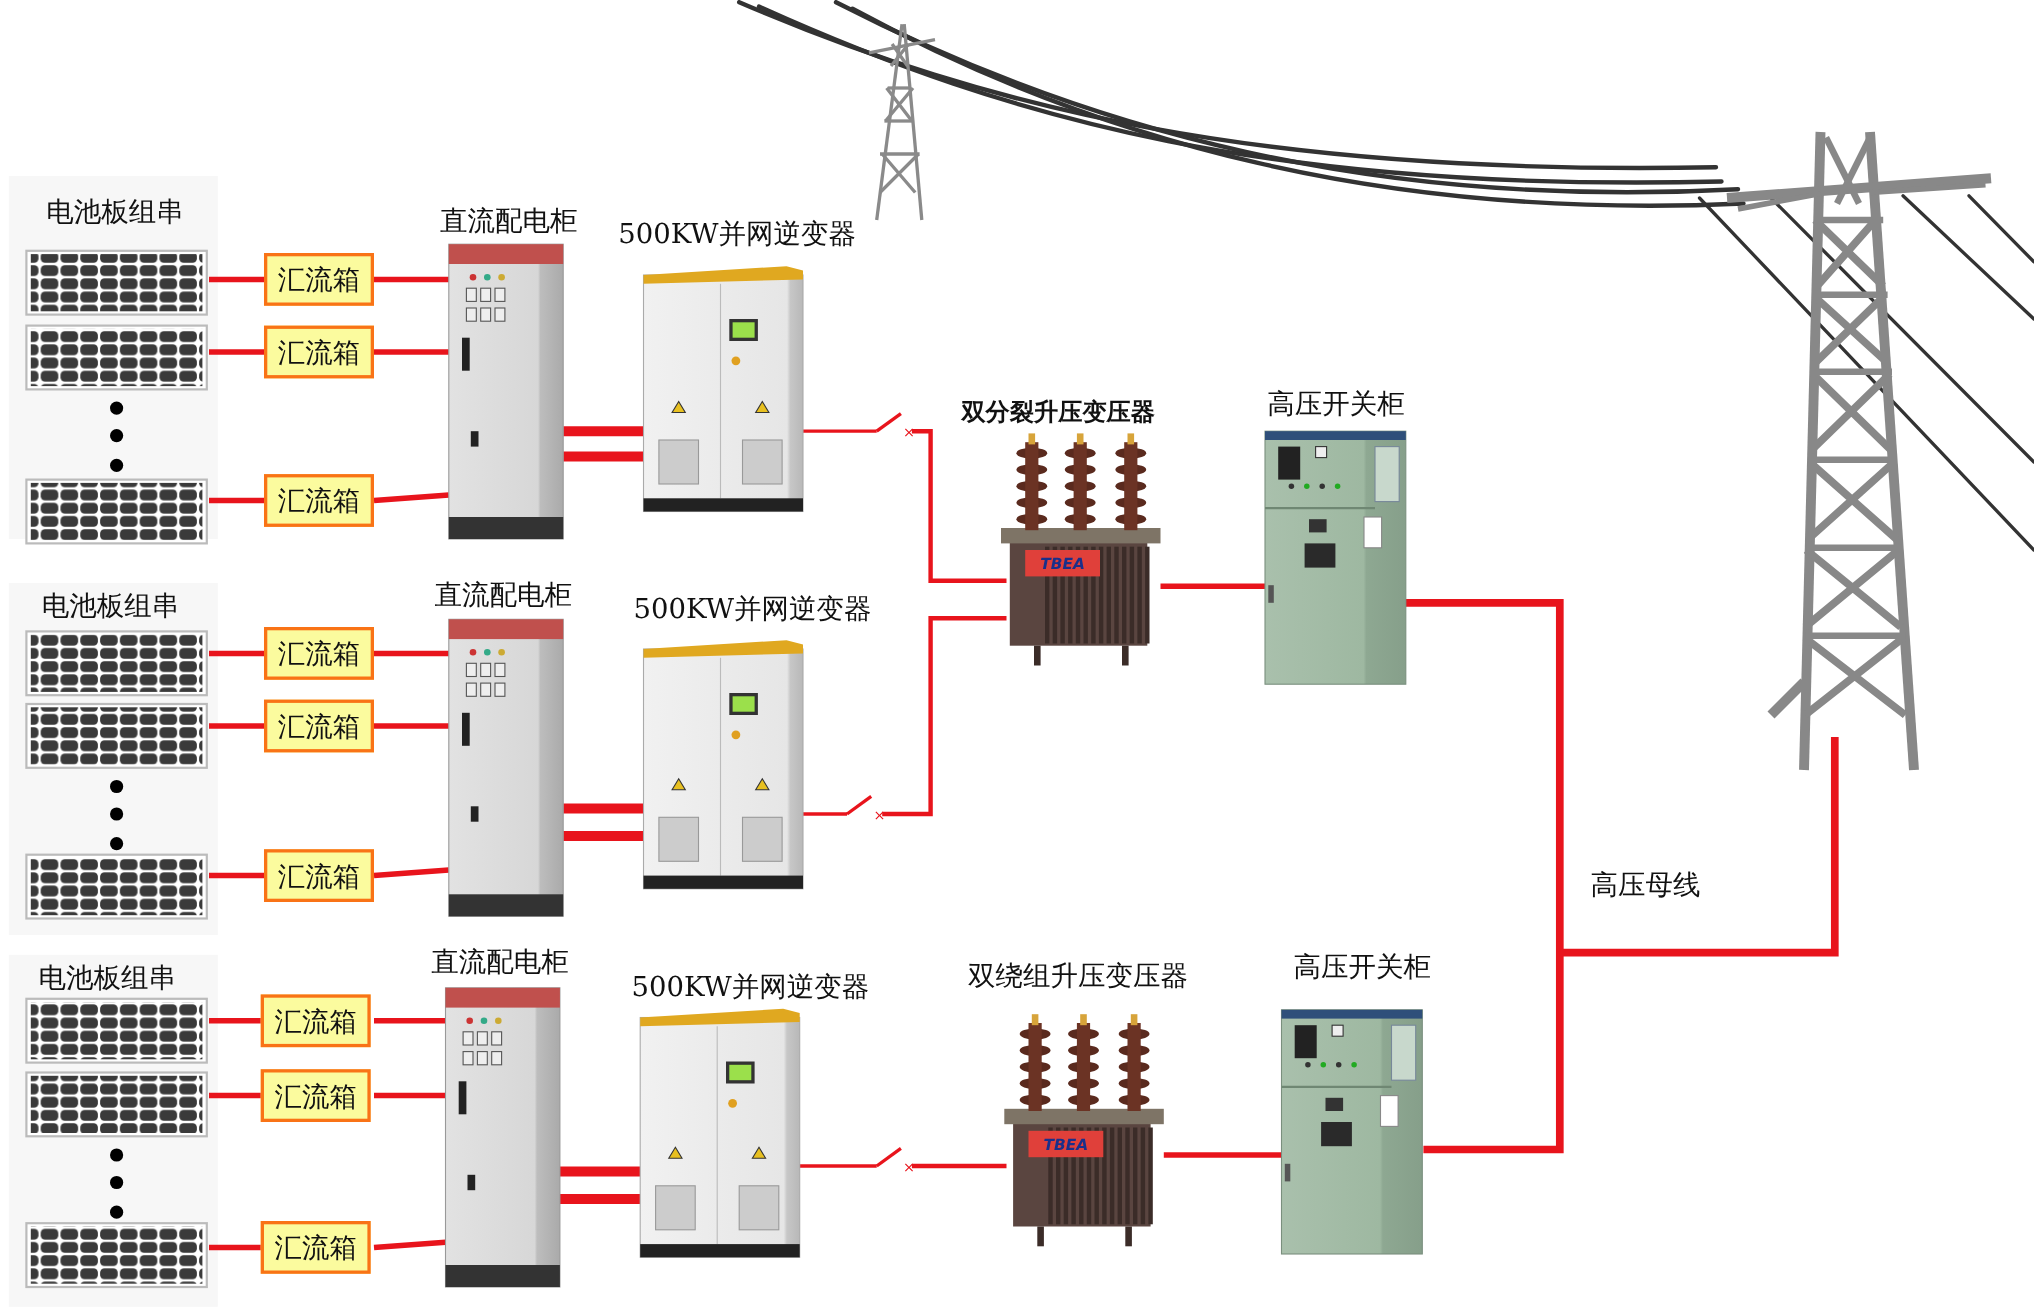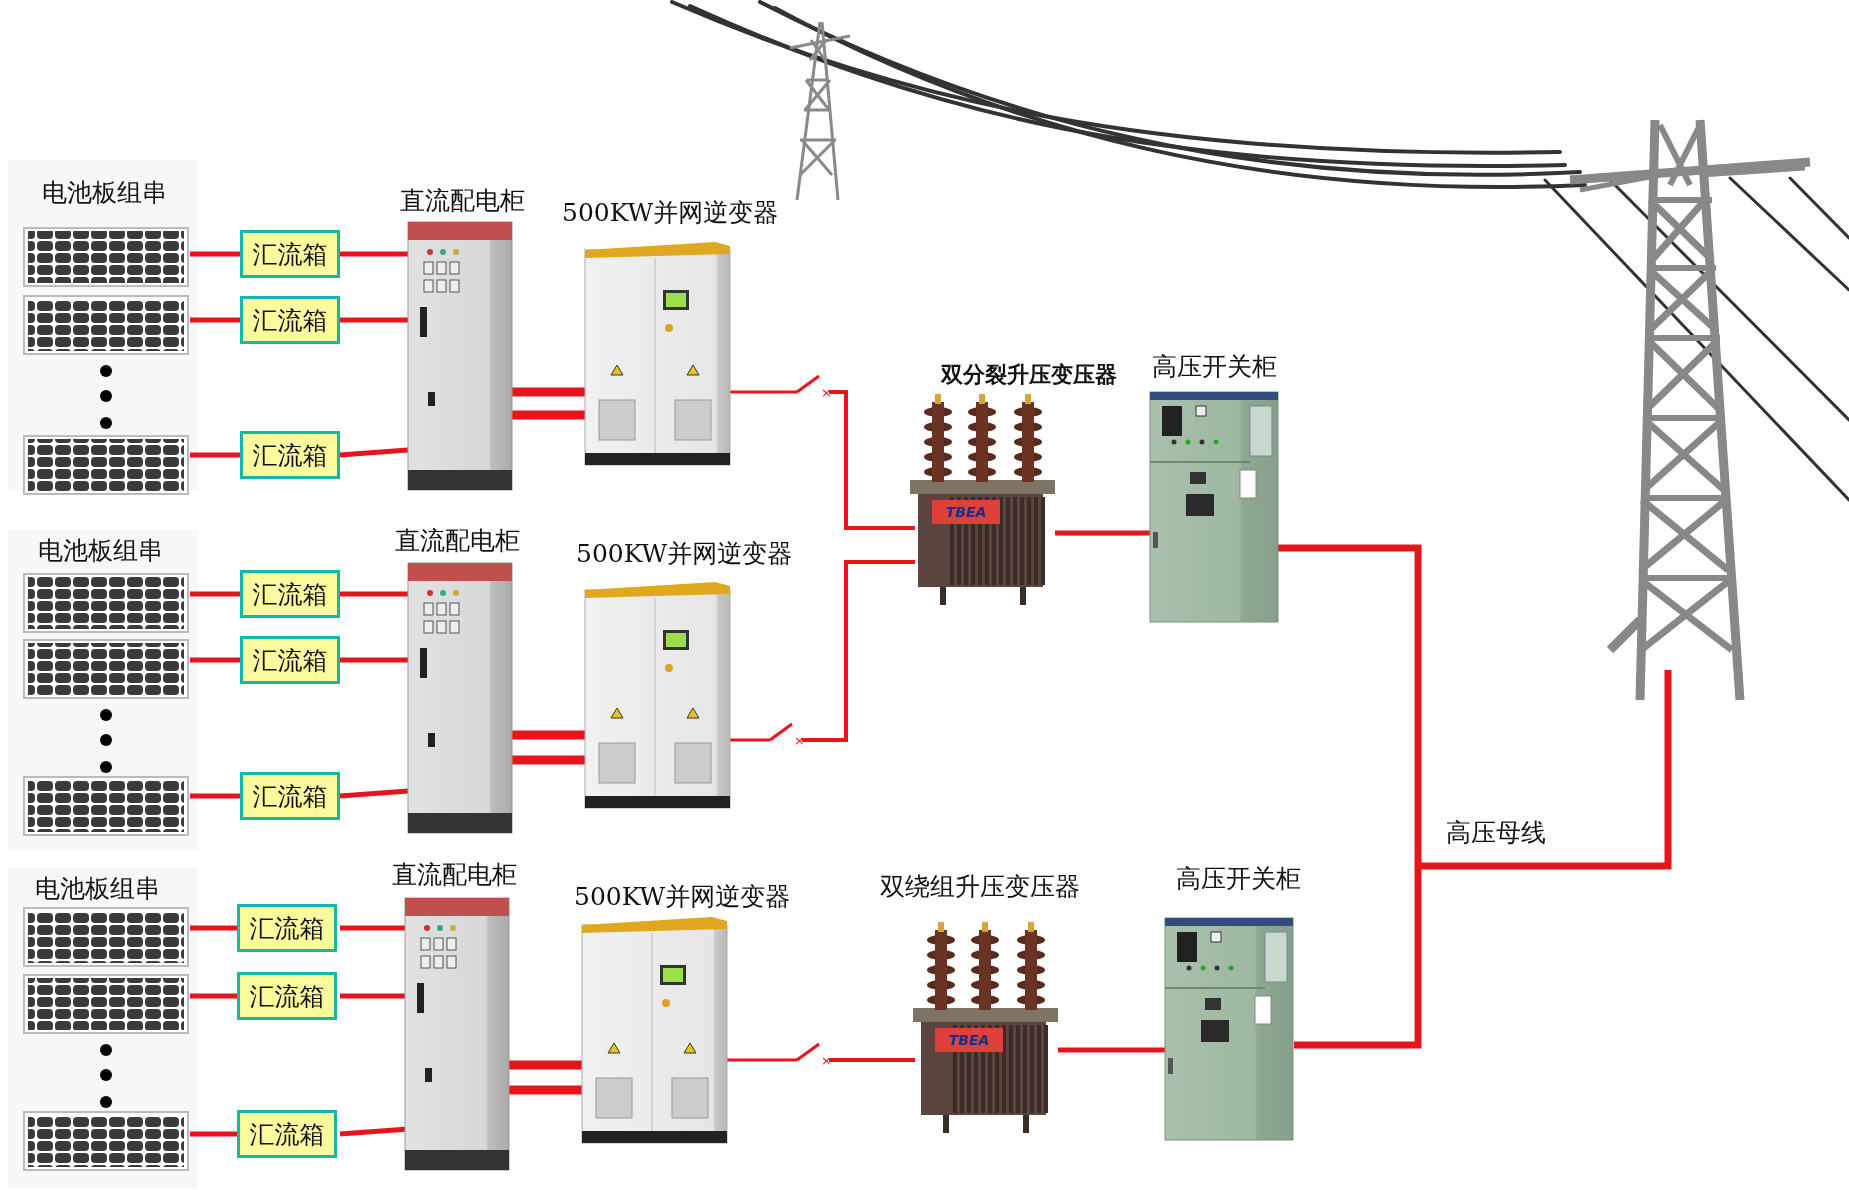--- a/index.html
+++ b/index.html
@@ -1,21 +1,21 @@
 <!DOCTYPE html>
 <html><head>
 <meta charset="utf-8">
 <style>
   html,body{margin:0;padding:0;background:#ffffff;}
   body{width:1849px;height:1190px;position:relative;overflow:hidden;font-family:"DejaVu Serif","Liberation Serif",serif;}
   #stage{position:absolute;left:0;top:0;width:1849px;height:1190px;}
   .lbl{position:absolute;color:#111;font-family:"DejaVu Serif","Liberation Serif",serif;white-space:nowrap;}
   .lbl.lg{font-size:25px;}
   .lbl.md{font-size:22px;font-weight:bold;}
-  .combiner{position:absolute;width:100px;height:48px;background:#fbfb9e;border:3px solid #14b8a6;box-sizing:border-box;
+  .combiner{position:absolute;width:100px;height:48px;background:#fbfb9e;border:3px solid #f97316;box-sizing:border-box;
             display:flex;align-items:center;justify-content:center;font-size:25px;color:#111;font-family:"DejaVu Serif","Liberation Serif",serif;}
 </style>
 </head>
 <body>
 
 <div id="stage">
   <svg id="svg" width="1849" height="1190" viewBox="0 0 1849 1190" xmlns="http://www.w3.org/2000/svg" style="position:absolute;left:0;top:0;">
     <defs>
       <pattern id="cells" x="0" y="0" width="18" height="12" patternUnits="userSpaceOnUse">
         <rect x="0" y="0" width="18" height="12" fill="#ffffff"></rect>
@@ -398,20 +398,20 @@
   <div class="combiner" style="left:240px;top:431px;">汇流箱</div>
 
   <div class="combiner" style="left:240px;top:570px;">汇流箱</div>
   <div class="combiner" style="left:240px;top:636px;">汇流箱</div>
   <div class="combiner" style="left:240px;top:772px;">汇流箱</div>
 
   <div class="combiner" style="left:237px;top:904px;">汇流箱</div>
   <div class="combiner" style="left:237px;top:972px;">汇流箱</div>
   <div class="combiner" style="left:237px;top:1110px;">汇流箱</div>
 
-  <div class="lbl md" style="left:941px;top:360px;">双分裂升压变压器</div>
+  <div class="lbl md" style="left:874px;top:360px;">双分裂升压变压器</div>
   <div class="lbl lg" style="left:880px;top:870px;text-align:right;">双绕组升压变压器</div>
 
   <div class="lbl lg" style="left:1152px;top:350px;">高压开关柜</div>
   <div class="lbl lg" style="left:1176px;top:862px;">高压开关柜</div>
 
-  <div class="lbl lg" style="left:1446px;top:816px;text-align:center;">高压母线</div>
+  <div class="lbl lg" style="left:1446px;top:788px;text-align:center;">高压母线</div>
 </div>
 
 </body></html>

